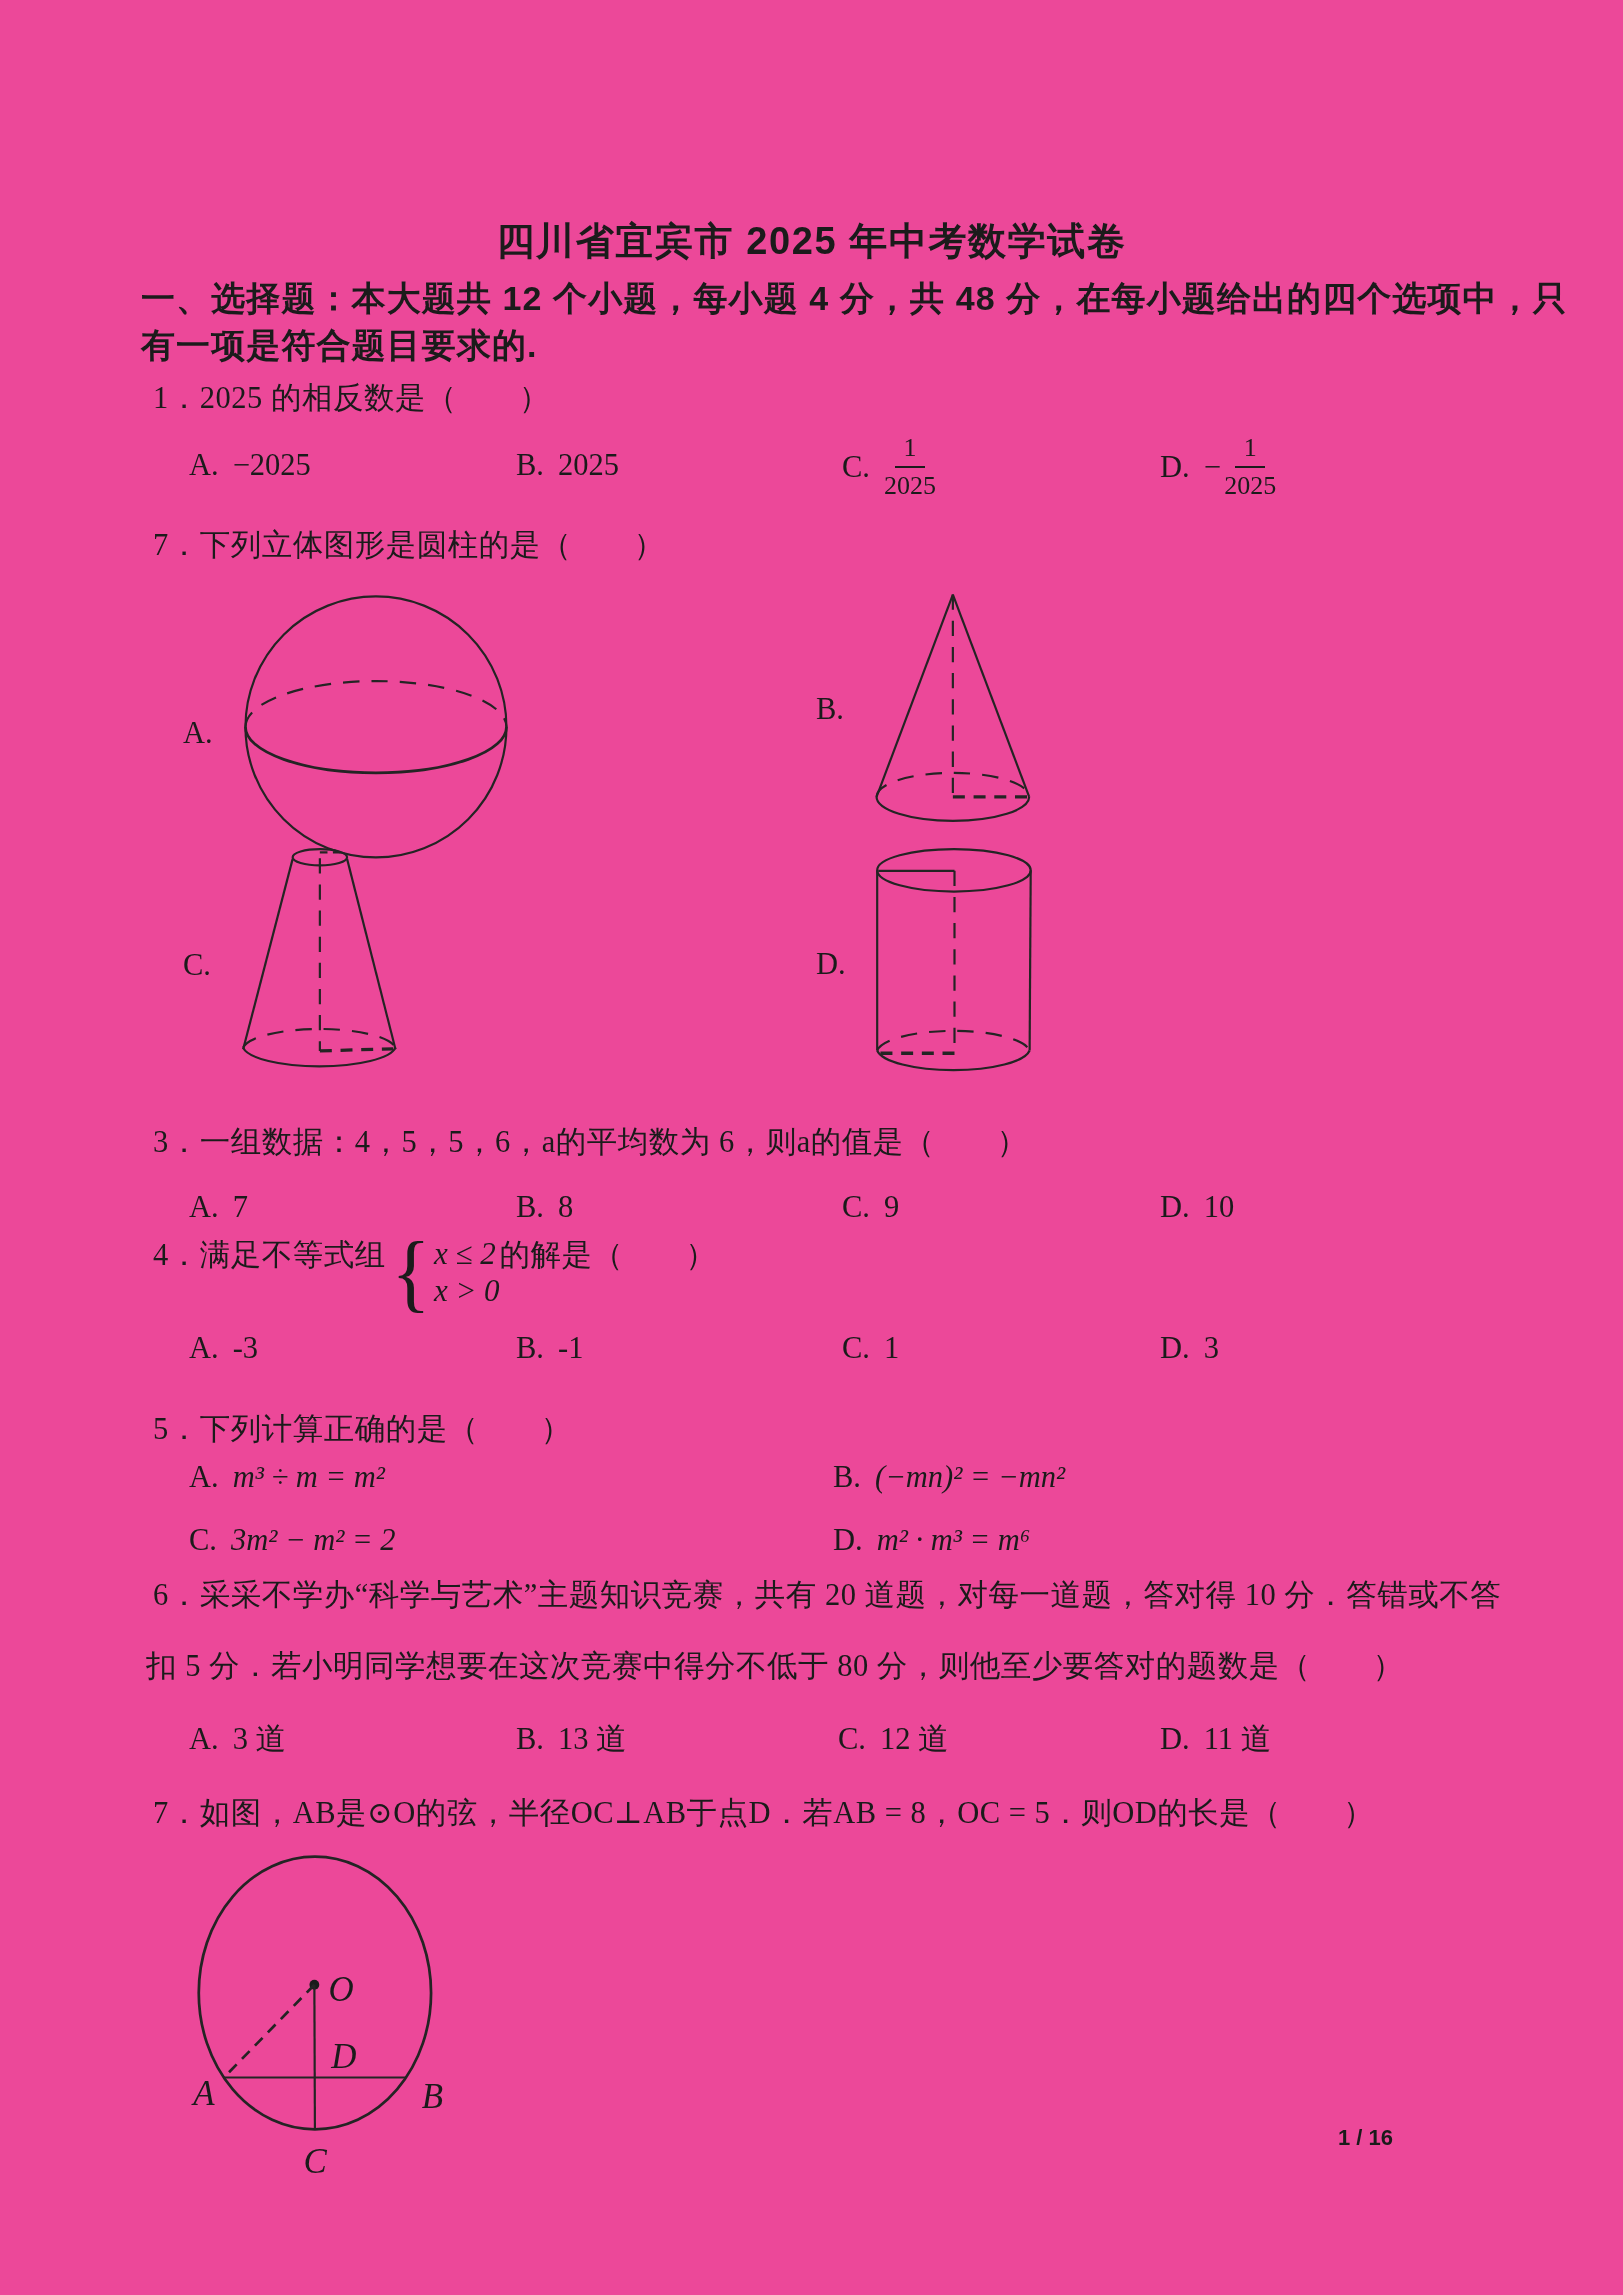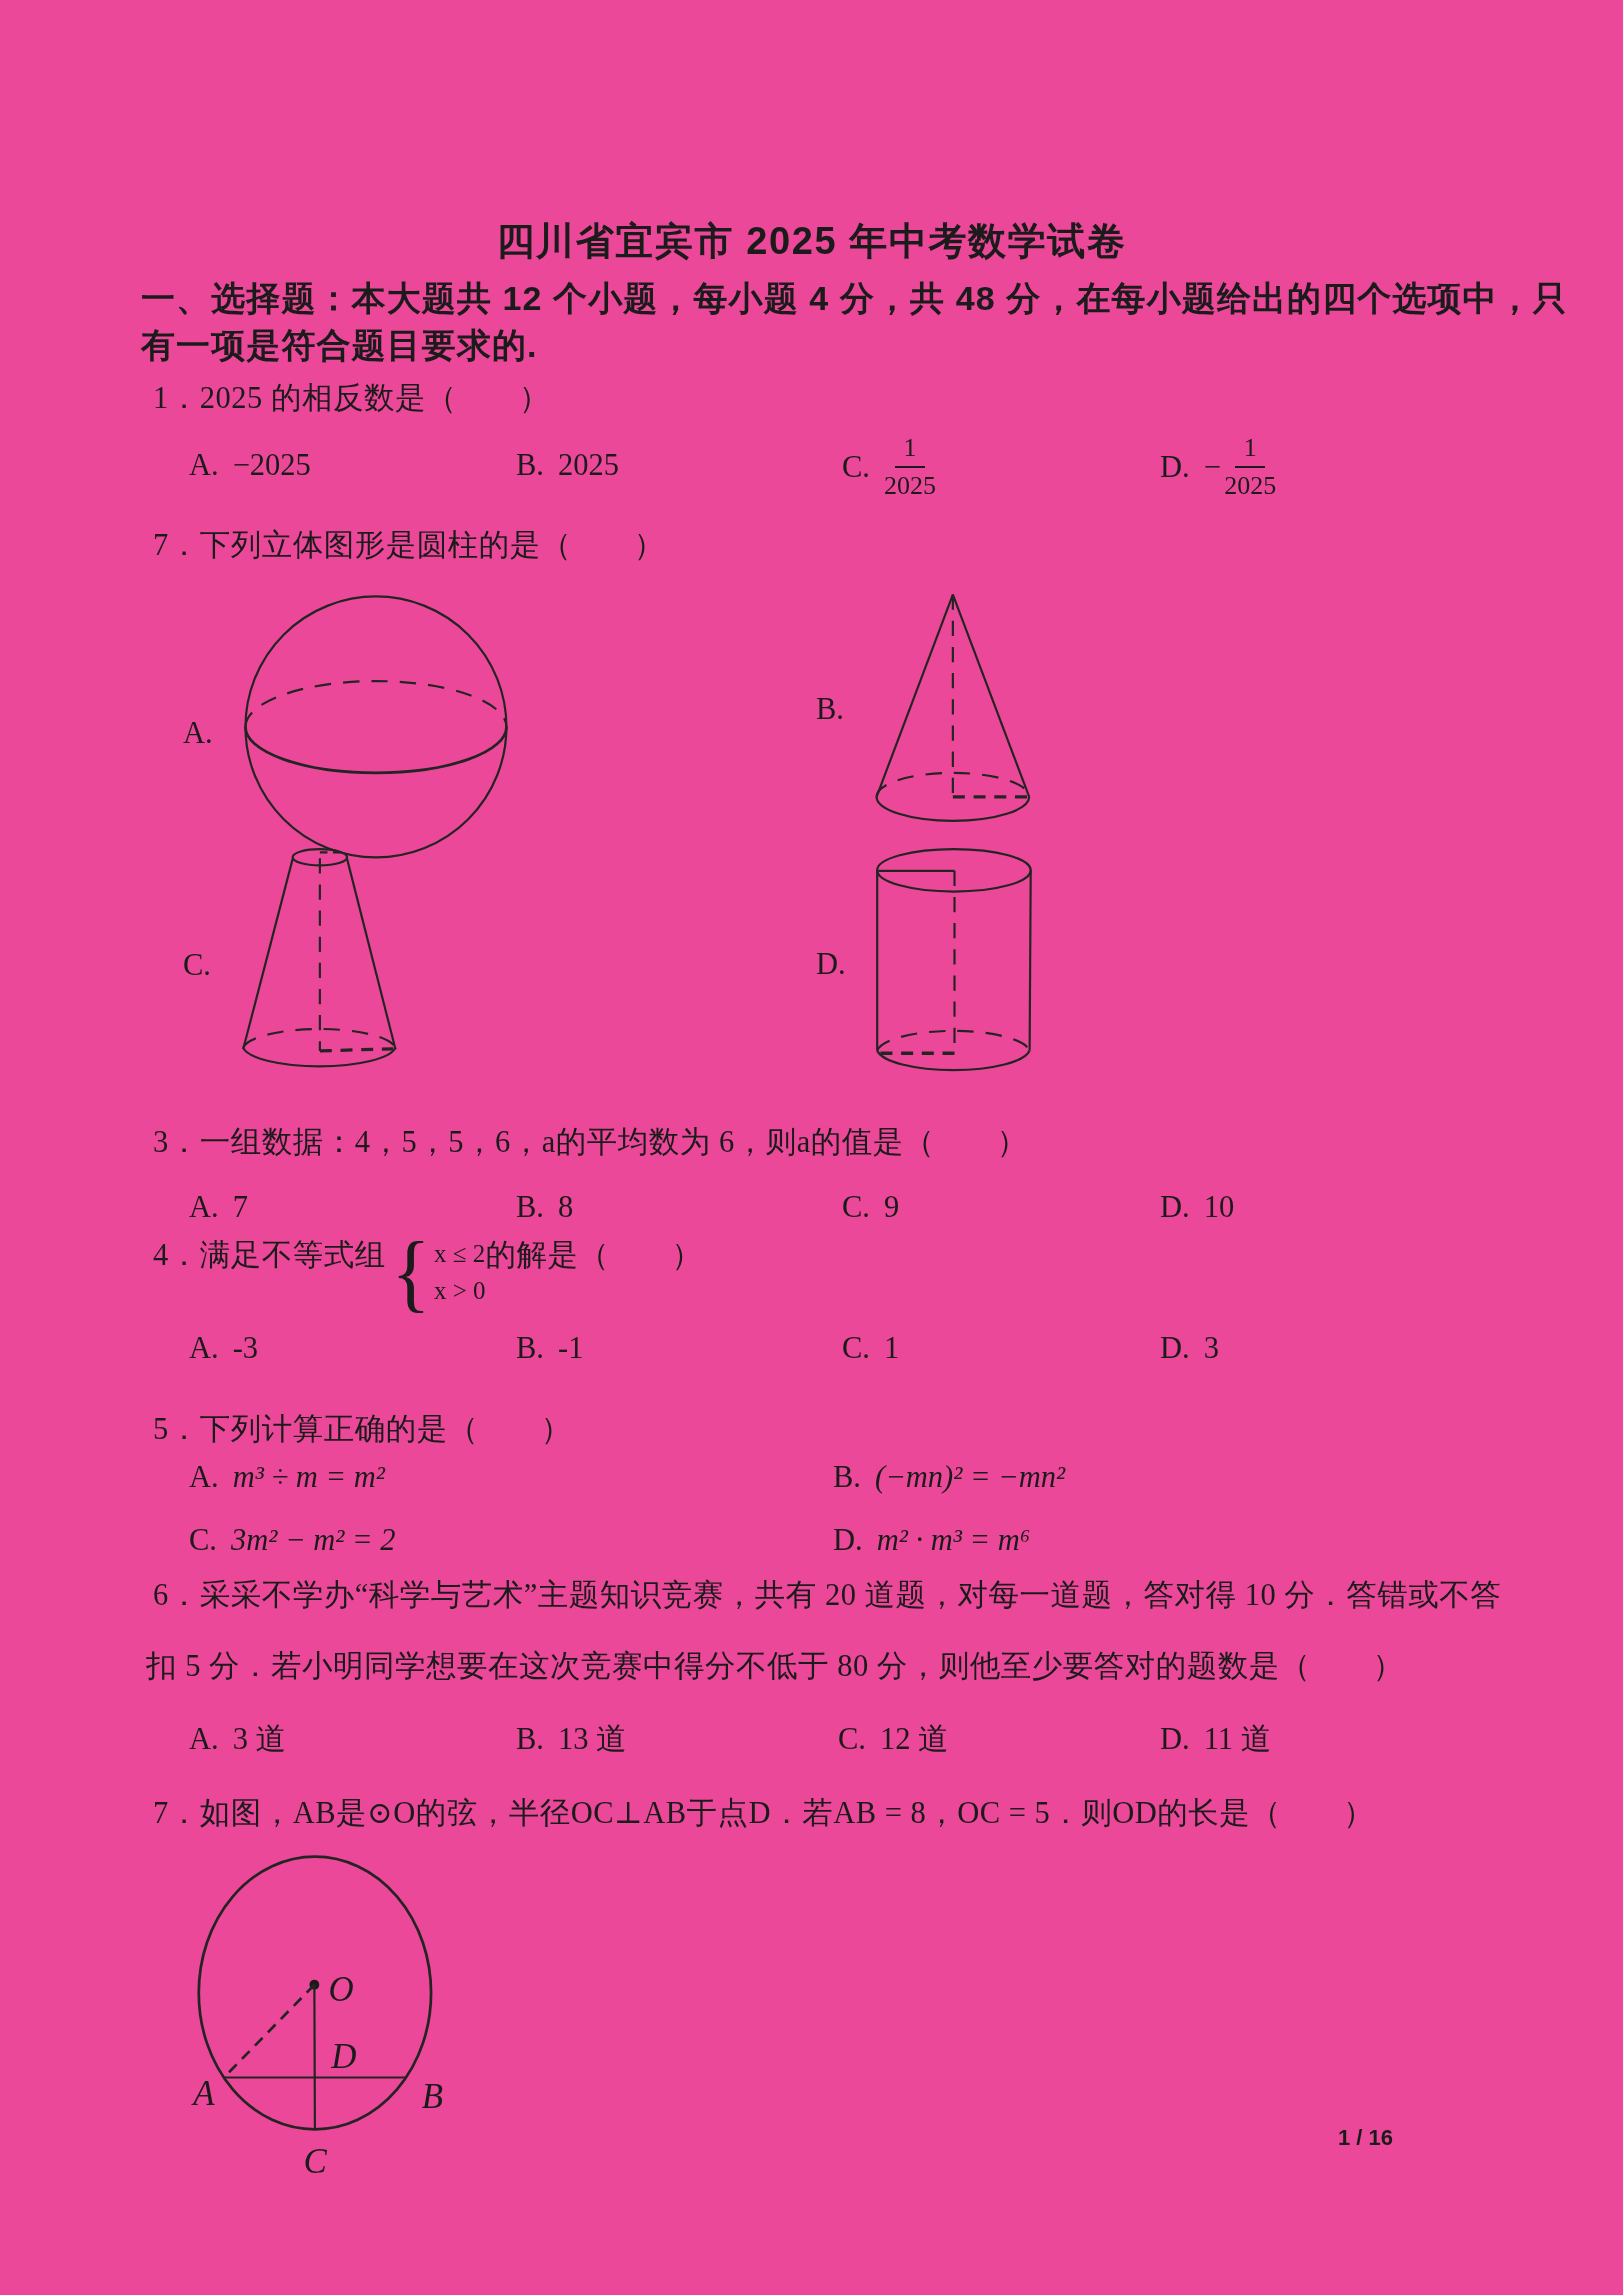--- a/index.html
+++ b/index.html
@@ -24,21 +24,21 @@
   .opt.math .val{font-style:italic;}
   .frac{display:inline-flex;flex-direction:column;align-items:center;font-size:26px;line-height:1.15;}
   .frac .num{padding:0 8.7px 3.3px 8.7px;border-bottom:2.2px solid #1b1b1b;}
   .frac .den{padding-top:3.3px;}
   .minus{font-size:30.5px;margin-right:3.3px;}
   .shape-label{font-size:30.5px;white-space:nowrap;}
   .q4row{display:flex;align-items:flex-start;white-space:nowrap;}
   .q4row .stem-part{font-size:30.5px;letter-spacing:0.5px;}
   .brace{font-size:82px;line-height:76px;font-weight:400;margin:0 3.3px 0 5.5px;transform:scaleY(1.05);}
   .system{display:flex;flex-direction:column;justify-content:center;}
-  .system .case-line{font-size:25px;line-height:37px;white-space:nowrap;}
+  .system .case-line{font-size:31px;line-height:37px;font-style:italic;white-space:nowrap;}
   .pagenum{
     font-family:"Liberation Sans","DejaVu Sans",sans-serif;
     font-weight:bold;font-size:22px;white-space:nowrap;
   }
   svg .ln{stroke:#242424;fill:none;}
   svg text{fill:#1b1b1b;font-family:"Liberation Serif","DejaVu Serif",serif;font-style:italic;}
 </style>
 </head>
 <body>
 

